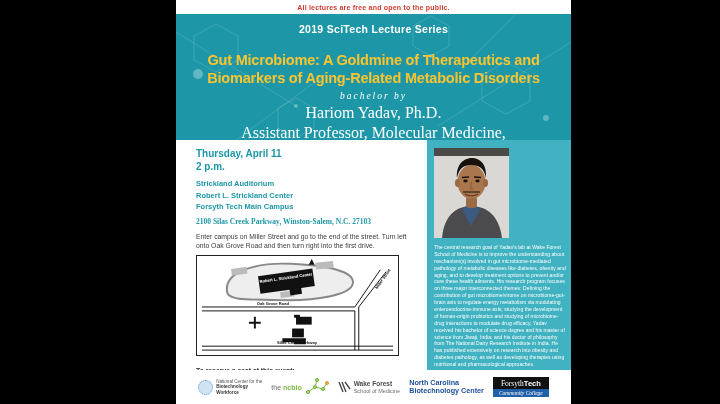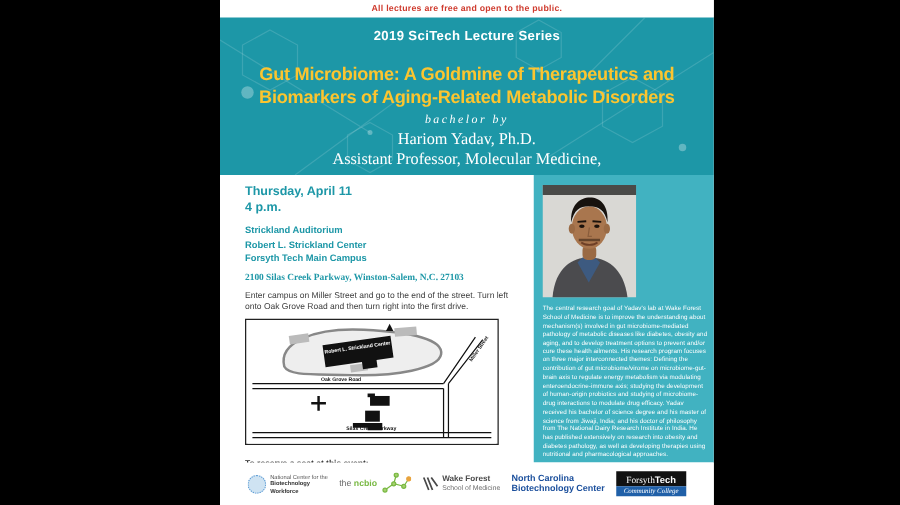--- a/index.html
+++ b/index.html
@@ -13,21 +13,21 @@
   .notice-bar{height:14px;display:flex;align-items:center;justify-content:center;background:#fff;}
   .notice-bar span{color:#cf3b2e;font-size:7px;font-weight:bold;letter-spacing:.2px;}
 
   
   .header{position:relative;height:126px;background:#1d97a7;color:#fff;text-align:center;overflow:hidden;}
   .header .pattern{position:absolute;left:0;top:0;}
   .header .content{position:relative;padding-top:9px;}
   .series{font-size:10.5px;font-weight:bold;letter-spacing:.3px;}
   .title{margin-top:17px;font-size:14.5px;font-weight:bold;color:#fcc52f;line-height:1.22;letter-spacing:-.2px;}
   .presented{margin-top:4px;font-family:"Liberation Serif",serif;font-style:italic;font-size:9.5px;letter-spacing:2px;}
-  .speaker{margin-top:2px;font-family:"Liberation Serif",serif;font-size:13px;line-height:1.22;}
+  .speaker{margin-top:2px;font-family:"Liberation Serif",serif;font-size:16px;line-height:1.22;}
 
   
   .body{display:flex;height:230px;}
   .left-col{width:278px;background:#fff;padding:8px 12px 0 20px;}
   .date,.time{color:#1d97a7;font-weight:bold;font-size:10px;line-height:1.25;}
   .venue{margin-top:5px;color:#1d97a7;font-weight:bold;font-size:7.5px;line-height:1.55;}
   .address{margin-top:4px;color:#1d97a7;font-weight:bold;font-size:7.5px;font-family:Liberation Serif, serif;}
   .directions{margin-top:6px;color:#3c3c3c;font-size:6.8px;line-height:1.35;}
   .map-box{margin-top:5px;width:203px;height:101px;border:1px solid #222;background:#fff;}
   .contact{margin-top:6px;color:#2e2e2e;font-size:6.8px;font-weight:bold;line-height:1.5;}
@@ -92,21 +92,21 @@
           <div>Hariom Yadav, Ph.D.</div>
           <div>Assistant Professor, Molecular Medicine,</div>
         </div>
       </div>
     </div>
 
     <div class="body">
 
       <div class="left-col">
         <div class="date">Thursday, April 11</div>
-        <div class="time">4 p.m.</div>
+        <div class="time">2 p.m.</div>
         <div class="venue">
           <div>Strickland Auditorium</div>
           <div>Robert L. Strickland Center</div>
           <div>Forsyth Tech Main Campus</div>
         </div>
         <div class="address">2100 Silas Creek Parkway, Winston-Salem, N.C. 27103</div>
         <div class="directions">Enter campus on Miller Street and go to the end of the street. Turn left onto Oak Grove Road and then turn right into the first drive.</div>
 
         
         <svg class="map-box" viewBox="0 0 203 101">

